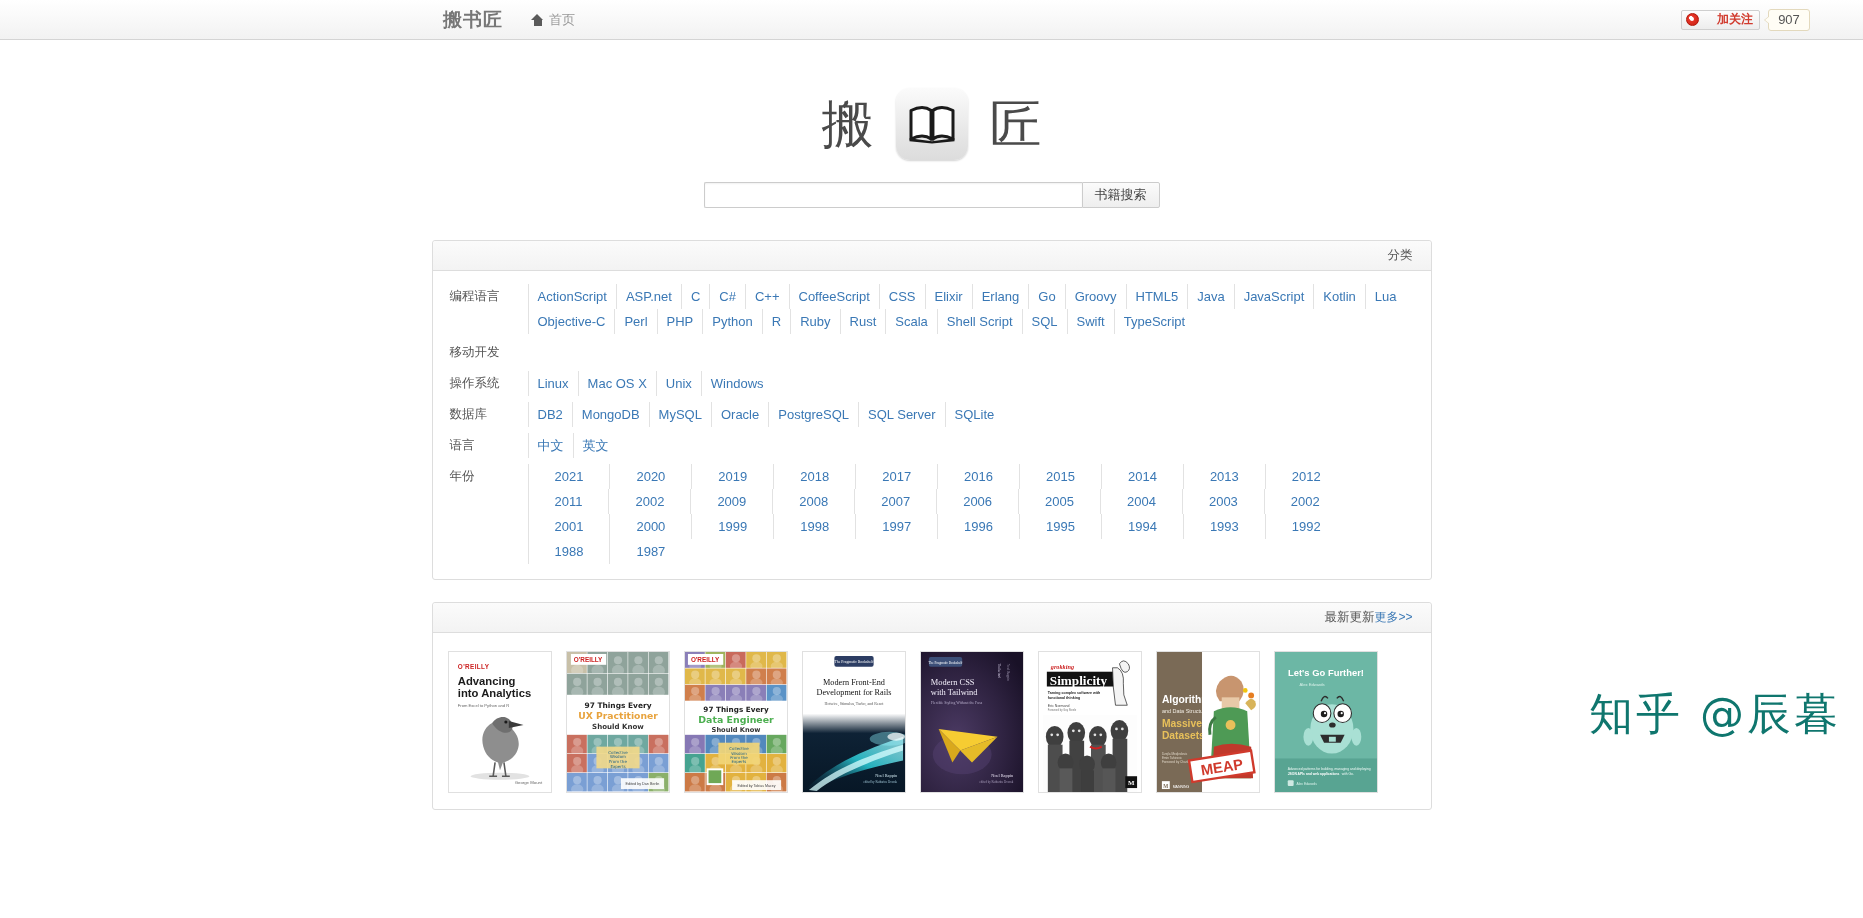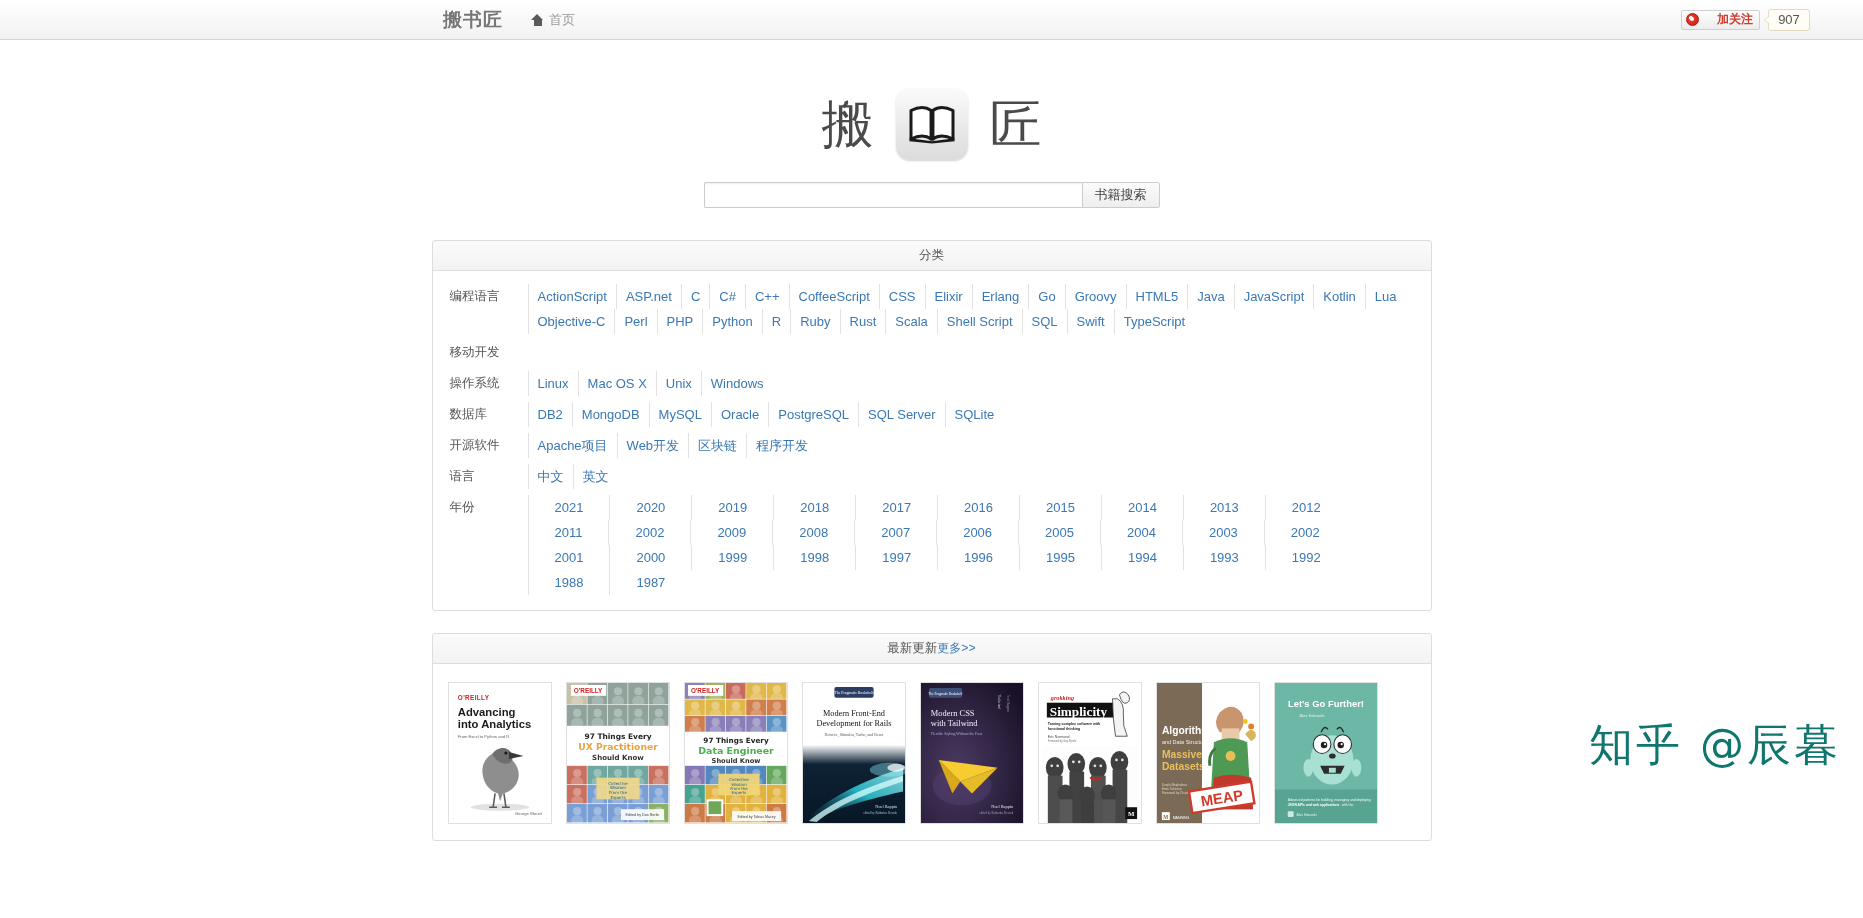--- a/index.html
+++ b/index.html
@@ -125,26 +125,26 @@
     font-size: 13px; color: #444444; cursor: pointer; white-space: nowrap;
     font-family: "Liberation Sans", sans-serif;
   }
 
   
   .panel {
     border: 1px solid #dddddd; border-radius: 3px;
     background: #ffffff; margin-bottom: 22px;
   }
   .panel-head {
-    height: 30px; padding: 0 8px;
+    height: 30px; padding: 0 18px;
     background: linear-gradient(to bottom,#fbfbfb,#f3f3f3);
     border-bottom: 1px solid #dddddd;
     border-radius: 3px 3px 0 0;
-    display: flex; align-items: center; justify-content: center;
-    font-size: 12.5px; color: #555555; font-family: Liberation Mono, monospace;
+    display: flex; align-items: center; justify-content: flex-end;
+    font-size: 12.5px; color: #555555;
   }
   .panel-head .more { color: #3a78b5; text-decoration: none; font-size: 12px; }
   .panel-body { padding: 10px 13px 12px 13px; }
 
   
   .cat-row { display: flex; align-items: flex-start; padding: 3px 0; }
   .cat-label {
     width: 82px; flex: none; font-size: 12.5px; color: #555555;
     line-height: 25px; padding-left: 4px;
   }
@@ -270,29 +270,20 @@
           <div class="cat-row">
             <div class="cat-label">数据库</div>
             <div class="cat-links">
               <a href="#">DB2</a>
               <a href="#">MongoDB</a>
               <a href="#">MySQL</a>
               <a href="#">Oracle</a>
               <a href="#">PostgreSQL</a>
               <a href="#">SQL Server</a>
               <a href="#">SQLite</a>
-            </div>
-          </div>
-          <div class="cat-row">
-            <div class="cat-label">开源软件</div>
-            <div class="cat-links">
-              <a href="#">Apache项目</a>
-              <a href="#">Web开发</a>
-              <a href="#">区块链</a>
-              <a href="#">程序开发</a>
             </div>
           </div>
           <div class="cat-row">
             <div class="cat-label">语言</div>
             <div class="cat-links">
               <a href="#">中文</a>
               <a href="#">英文</a>
             </div>
           </div>
           <div class="cat-row">

